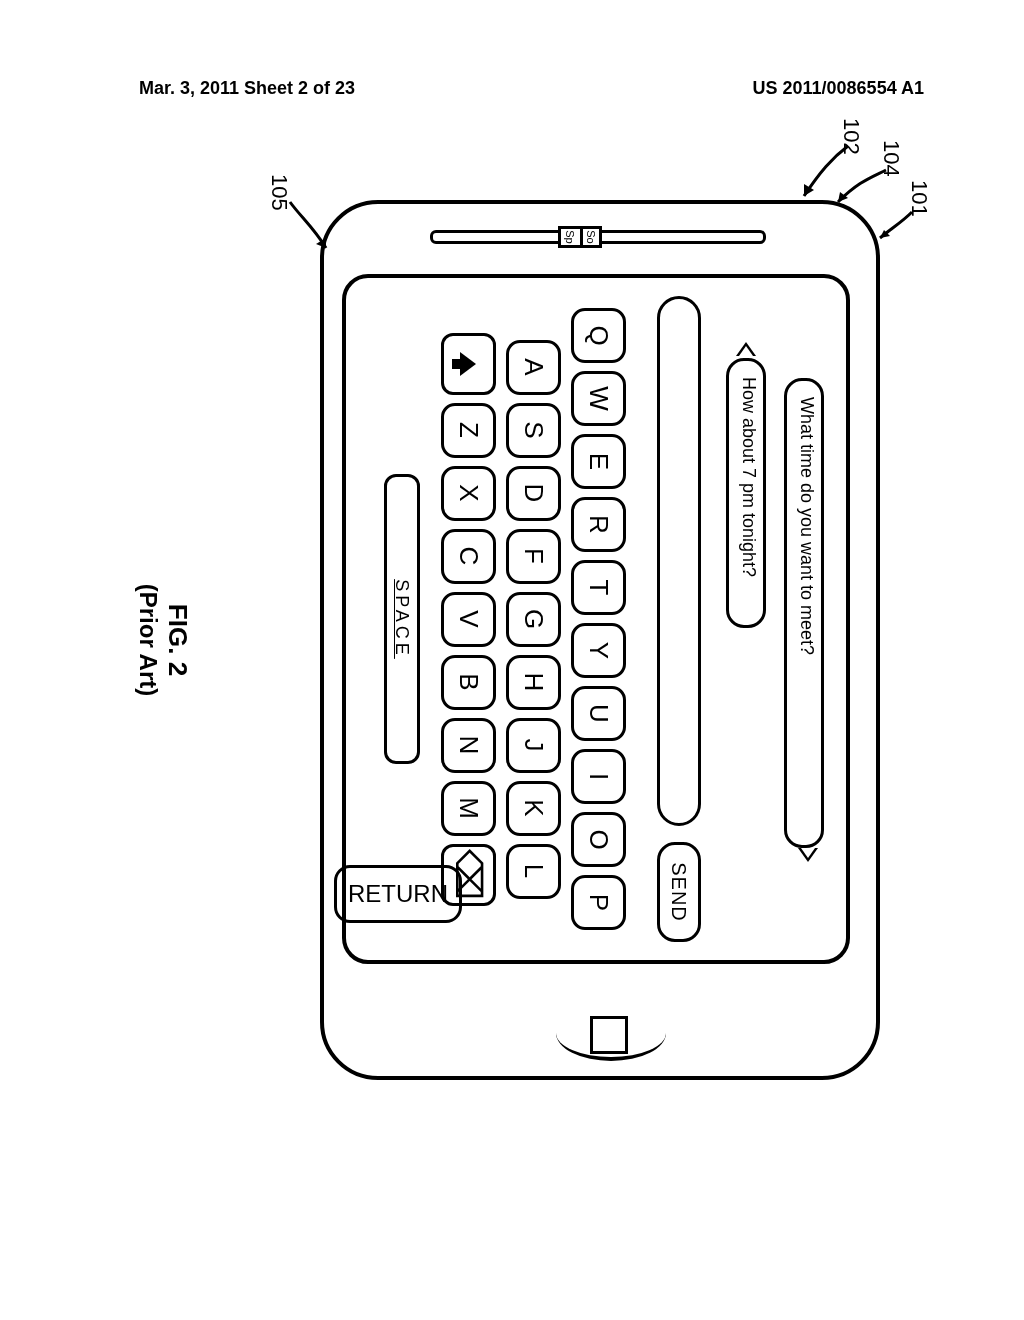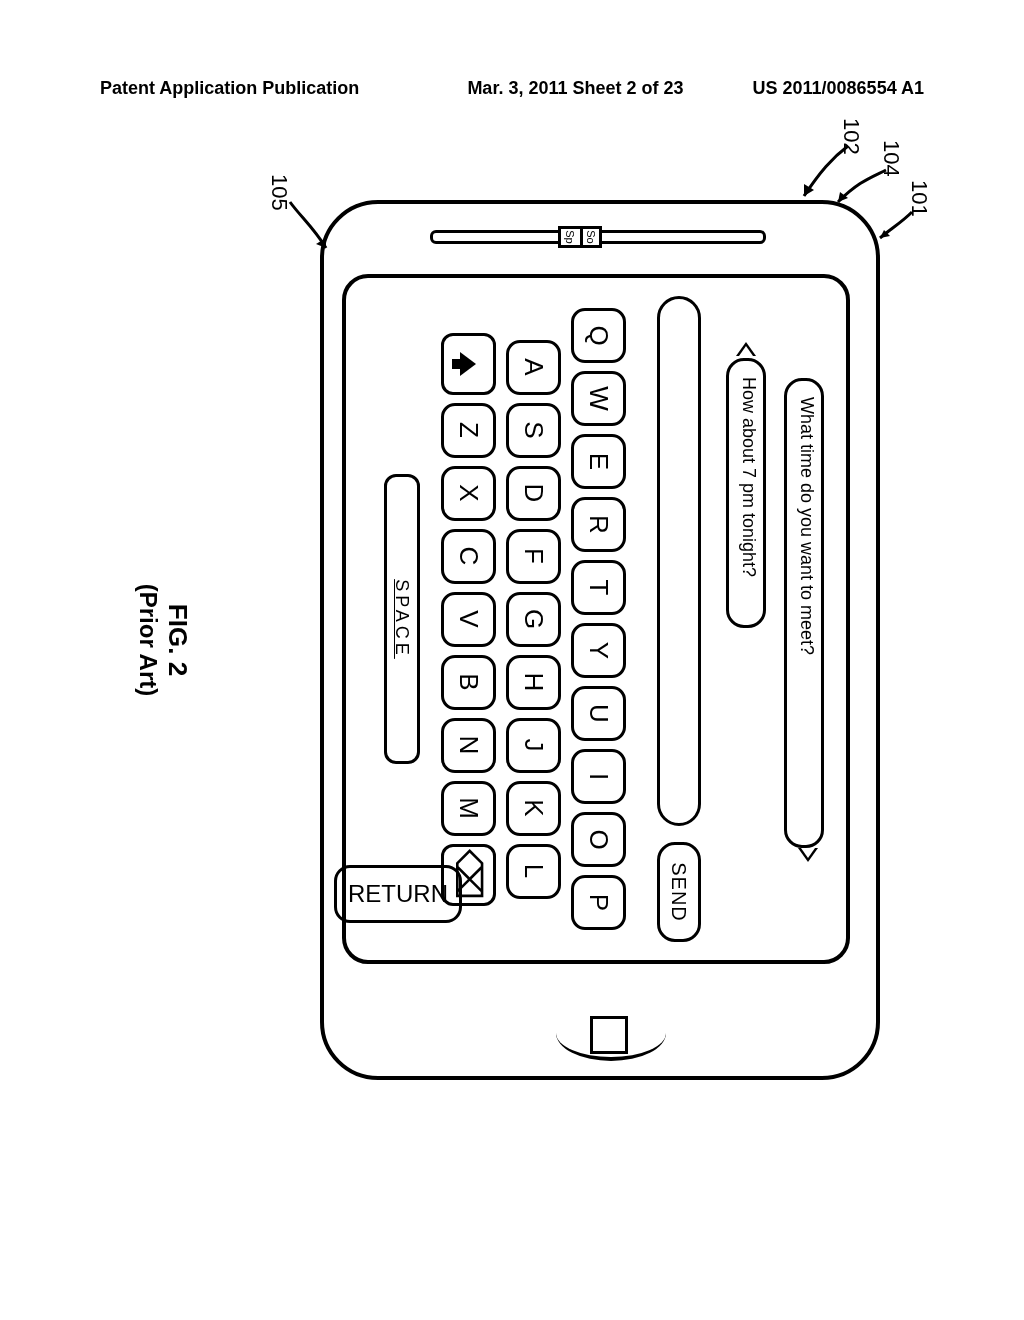--- a/index.html
+++ b/index.html
@@ -267,21 +267,20 @@
 
   
   .refnum { position:absolute; font-size:22px; }
 </style>
 </head>
 <body>
 
 <div class="page">
 
   <div class="header">
-    <div class="header-left">Patent Application Publication</div>
     <div class="header-mid">Mar. 3, 2011  Sheet 2 of 23</div>
     <div class="header-right">US 2011/0086554 A1</div>
   </div>
 
   <div class="figure-stage">
     <div class="rotator">
 
       <div class="refnum" style="top:-22px; left:40px;">101</div>
       <svg style="position:absolute; top:-6px; left:68px;" width="40" height="44">
         <path d="M4 4 C 14 14, 20 24, 30 36" stroke="#000" stroke-width="3" fill="none"></path>

